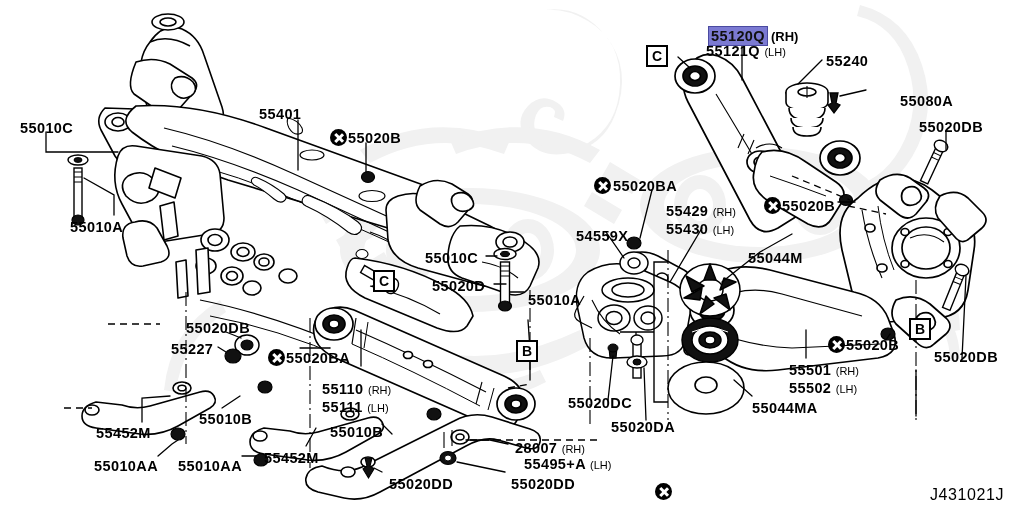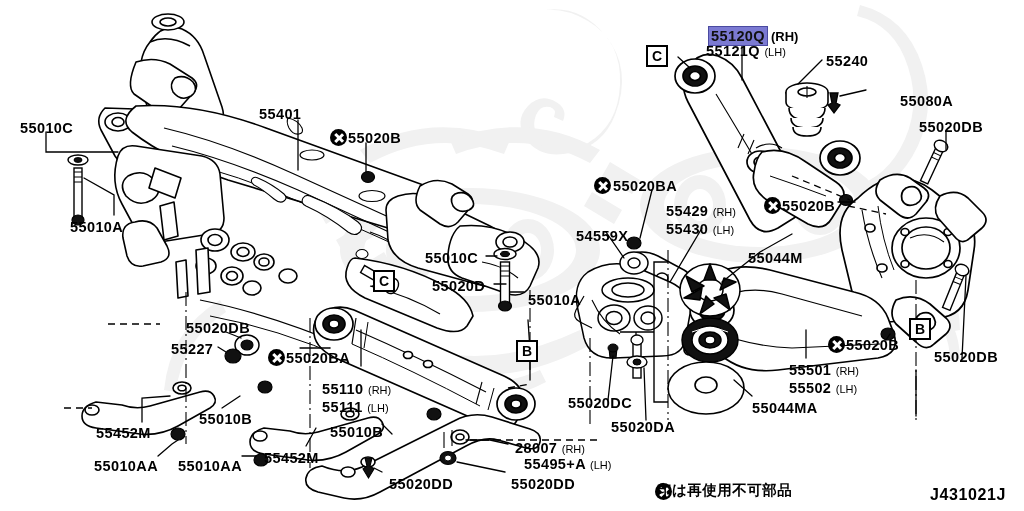--- a/index.html
+++ b/index.html
@@ -90,21 +90,21 @@
     color: #000;
     white-space: nowrap;
     letter-spacing: 0.5px;
   }
   #footer-xmark { position: absolute; left: 655px; top: 483px; }
   #drawing-no {
     position: absolute;
     left: 930px; top: 486px;
     font-family: "Liberation Sans", "DejaVu Sans", sans-serif;
     font-size: 16px;
-    font-weight: bold;
+    font-weight: normal;
     color: #000;
     letter-spacing: 0.6px;
   }
   .wm { fill: #f1f1f1; stroke: none; }
 </style>
 </head>
 <body>
 
 <div id="page">
 
@@ -570,16 +570,15 @@
   <div class="refbox" style="left:373px; top:270px;">C</div>
   <div class="refbox" style="left:646px; top:45px;">C</div>
   <div class="refbox" style="left:516px; top:340px;">B</div>
   <div class="refbox" style="left:909px; top:318px;">B</div>
 
   <div class="hlwrap" id="selected-label" style="left:708px; top:27px;">
     <span class="hl-num">55120Q</span><span class="hl-suffix">(RH)</span>
   </div>
 
   <span class="xmark" id="footer-xmark"></span>
-  <div id="footer-note">印は再使用不可部品</div>
   <div id="drawing-no">J431021J</div>
 
 </div>
 
 </body></html>

